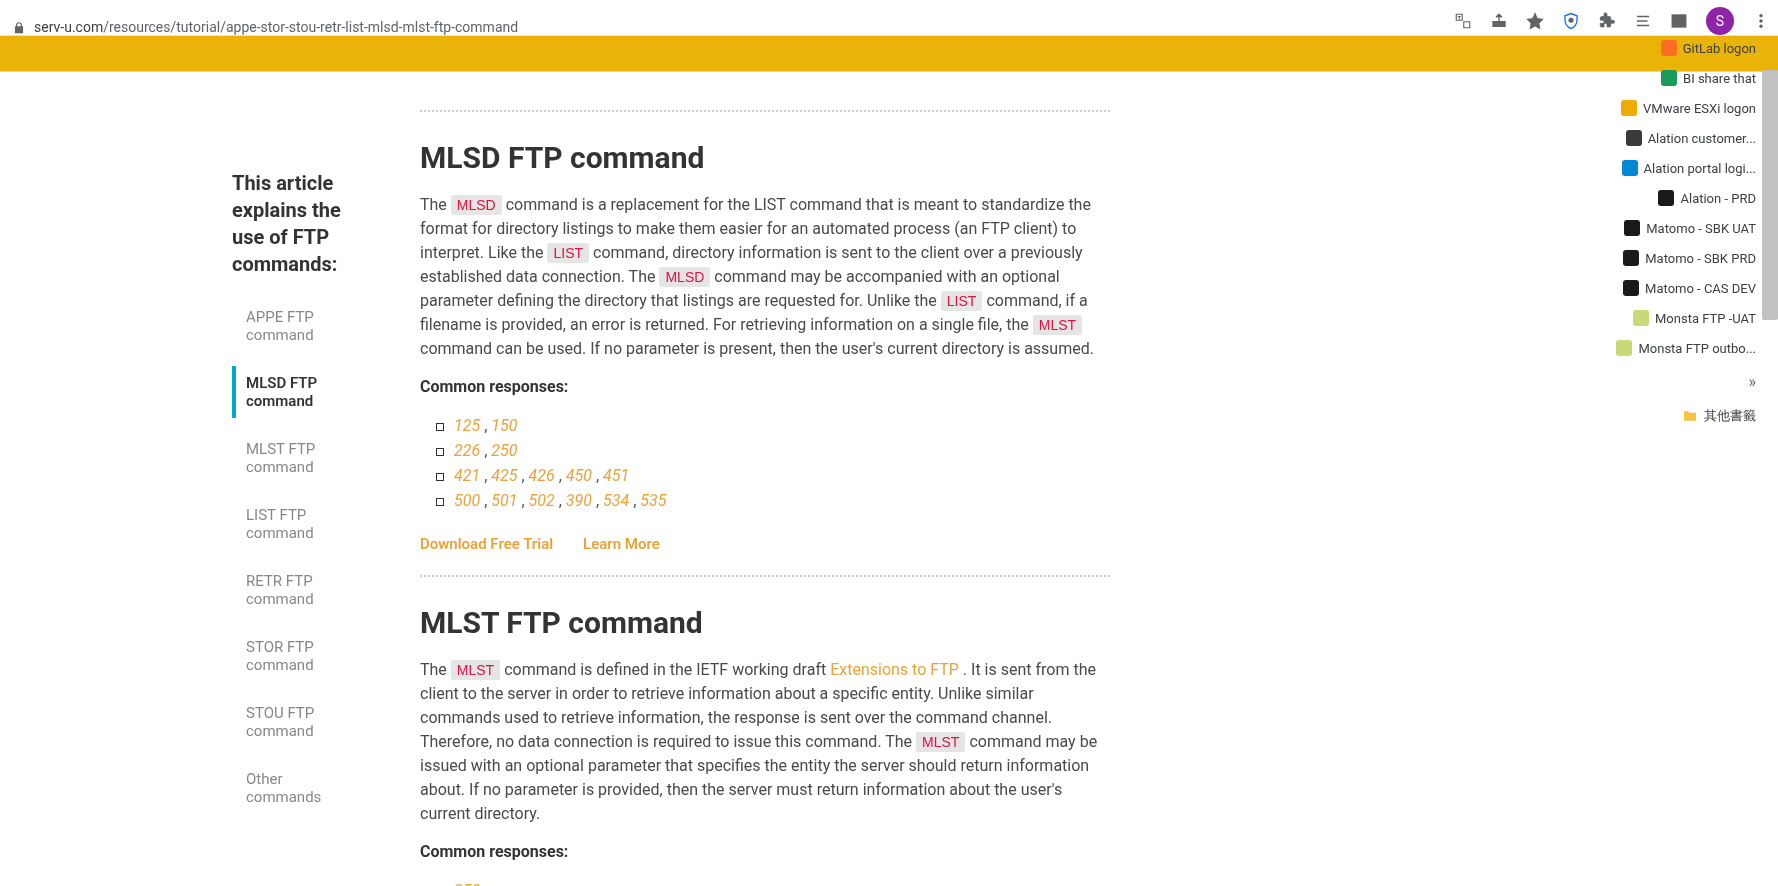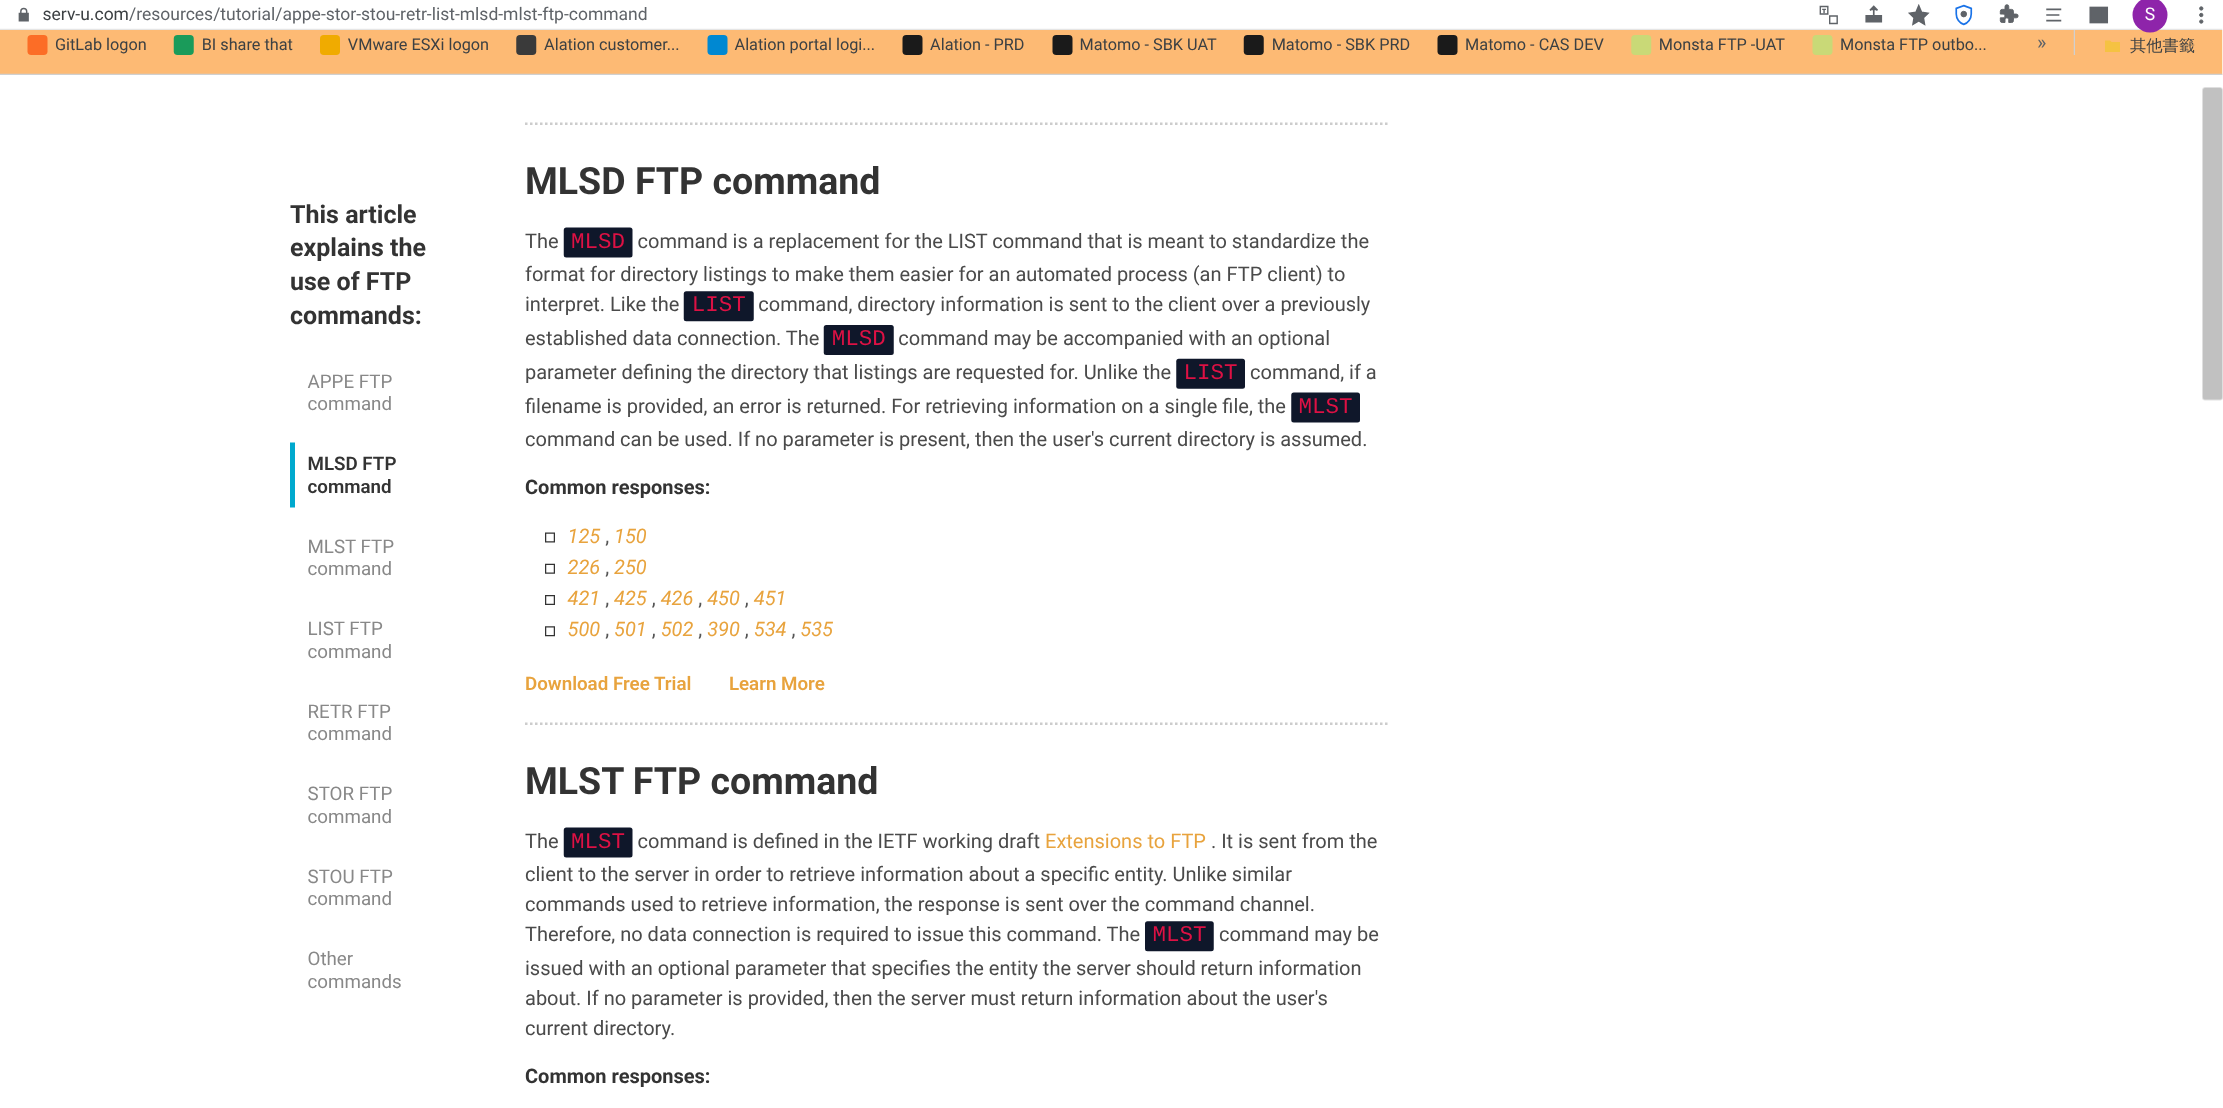--- a/index.html
+++ b/index.html
@@ -1,48 +1,48 @@
 <!DOCTYPE html>
 <html><head>
 <meta charset="utf-8">
 <style>
   * { margin: 0; padding: 0; box-sizing: border-box; }
   body { font-family: -apple-system, "Segoe UI", Roboto, Arial, sans-serif; background: #fff; color: #333; width: 1778px; }
   
   
-  .chrome-bar { height: 24px; background: #fff; border-bottom: 1px solid #e5e5e5; display: flex; align-items: center; padding: 0 8px; }
+  .chrome-bar { height: 36px; background: #fff; border-bottom: 1px solid #e5e5e5; display: flex; align-items: flex-end; padding: 0 8px; }
   .lock-icon { width: 14px; height: 14px; margin: 0 8px 0 4px; fill: #5f6368; }
   .url-text { color: #3c4043; font-size: 14px; flex: 0 0 auto; }
   .url-text .muted { color: #5f6368; }
   .chrome-actions { margin-left: auto; display: flex; align-items: center; gap: 18px; }
   .chrome-actions .icon-btn { width: 18px; height: 18px; fill: #5f6368; stroke: #5f6368; }
   .avatar-s { width: 28px; height: 28px; border-radius: 50%; background: #8e24aa; color: #fff; font-size: 14px; display: flex; align-items: center; justify-content: center; }
   
   
-  .bookmarks-bar { height: 36px; background: #fdba74; border-bottom: 1px solid #d0d0d0; display: flex; align-items: flex-start; padding: 0 14px; gap: 6px; }
+  .bookmarks-bar { height: 36px; background: #eab308; border-bottom: 1px solid #d0d0d0; display: flex; align-items: flex-end; padding: 0 14px; gap: 6px; flex-direction: column; }
   .bm-item { display: flex; align-items: center; gap: 6px; padding: 4px 8px; font-size: 13px; color: #3c4043; border-radius: 4px; white-space: nowrap; }
   .bm-icon { width: 16px; height: 16px; border-radius: 3px; flex: 0 0 auto; }
   .bm-spacer { flex: 1; }
   .bm-more { font-size: 16px; color: #5f6368; padding: 0 8px; }
   .bm-sep { width: 1px; height: 20px; background: #d0d0d0; margin: 0 8px; }
   .bm-folder { width: 16px; height: 16px; fill: #f5c242; }
   
   
   .page { display: flex; padding: 20px 0 40px 0; max-width: 1560px; }
   .sidebar { width: 370px; flex: 0 0 370px; padding: 78px 20px 0 232px; }
   .sidebar h3 { font-size: 20px; font-weight: 700; color: #333; margin-bottom: 22px; line-height: 1.35; }
   .side-item { padding: 8px 0 8px 14px; font-size: 15px; color: #888; margin-bottom: 14px; cursor: pointer; }
   .side-item.active { color: #333; font-weight: 600; border-left: 4px solid #00a9ce; padding-left: 10px; }
   
   .content { flex: 0 0 760px; padding: 0 20px 0 50px; }
   .dotted { border: none; border-top: 2px dotted #ccc; margin: 18px 0 28px 0; }
   
   .content h2 { font-size: 30px; font-weight: 700; color: #333; margin: 4px 0 18px; }
   .content p { font-size: 16px; line-height: 1.5; color: #4a4a4a; margin-bottom: 14px; }
-  .content .code { font-family: Liberation Mono, monospace; background: #0f172a; color: #d14; padding: 2px 6px; font-size: 18px; border-radius: 2px; }
+  .content .code { font-family: Liberation Sans, sans-serif; background: #e5e5e5; color: #d14; padding: 2px 6px; font-size: 14px; border-radius: 2px; }
   .content .link-inline { color: #e8a33d; }
   
   .content p.bold { font-weight: 700; color: #333; margin-top: 6px; }
   .resp-list { list-style: none; padding-left: 34px; margin-bottom: 22px; }
   .resp-list li { position: relative; padding: 3px 0; font-size: 16px; }
   .resp-list li::before { content: ""; position: absolute; left: -18px; top: 10px; width: 6px; height: 6px; border: 1px solid #333; }
   .resp-list .code-link { color: #e8a33d; font-style: italic; }
   .resp-list .sep { color: #555; }
   
   .cta-row { display: flex; gap: 30px; margin: 21px 0 22px; align-items: center; }

